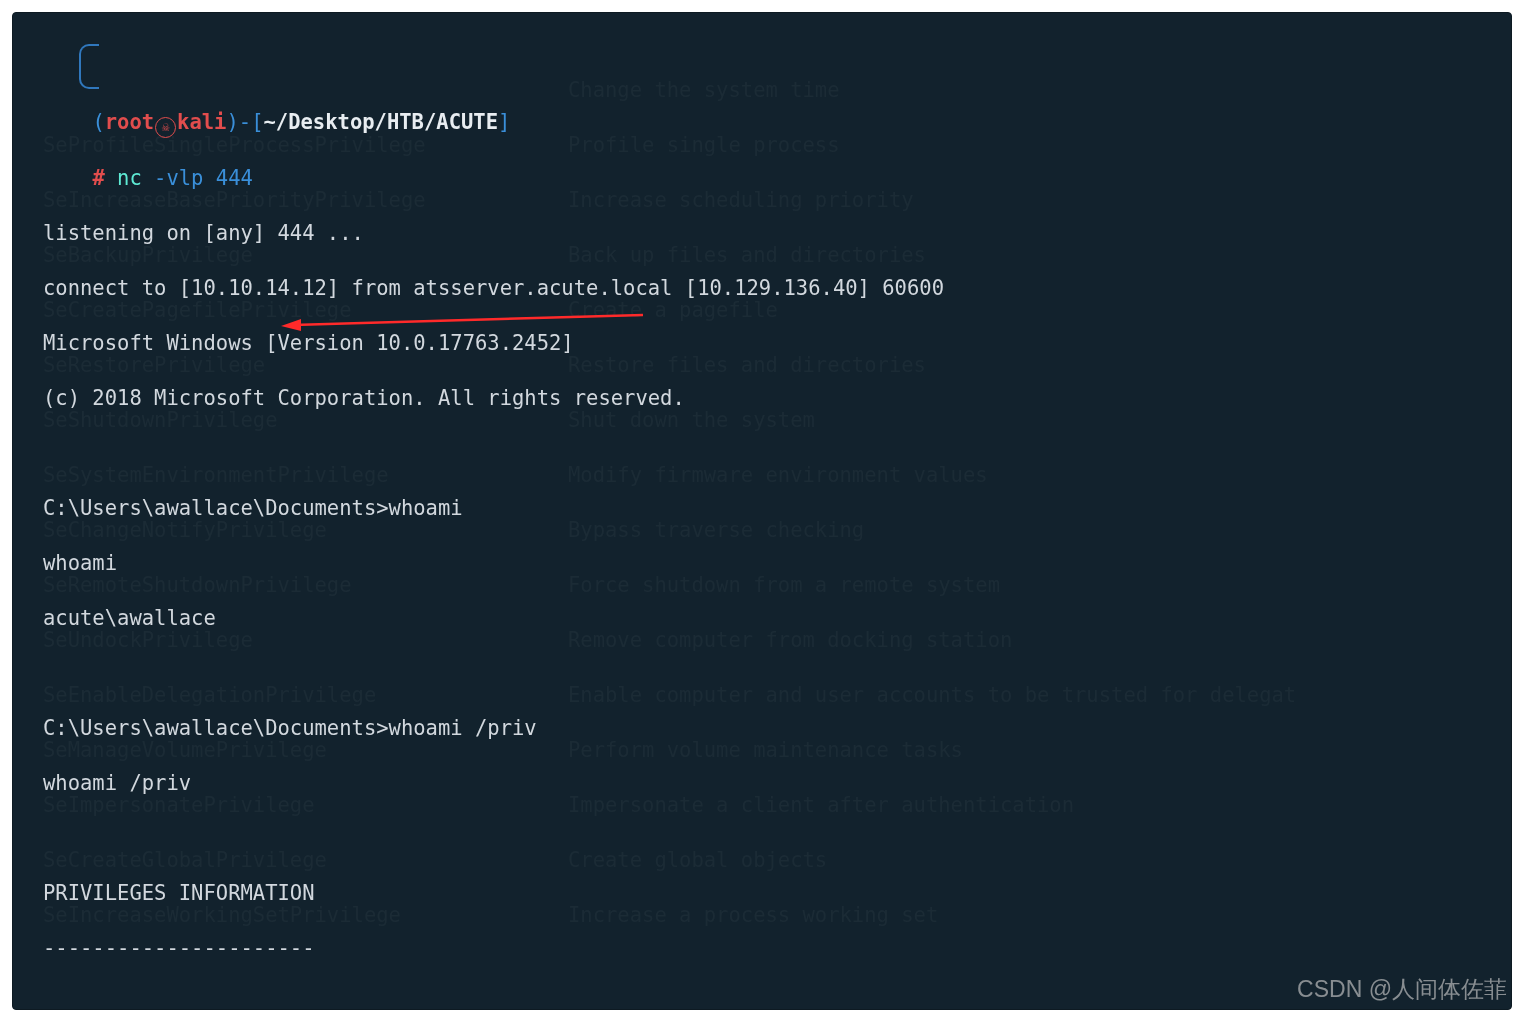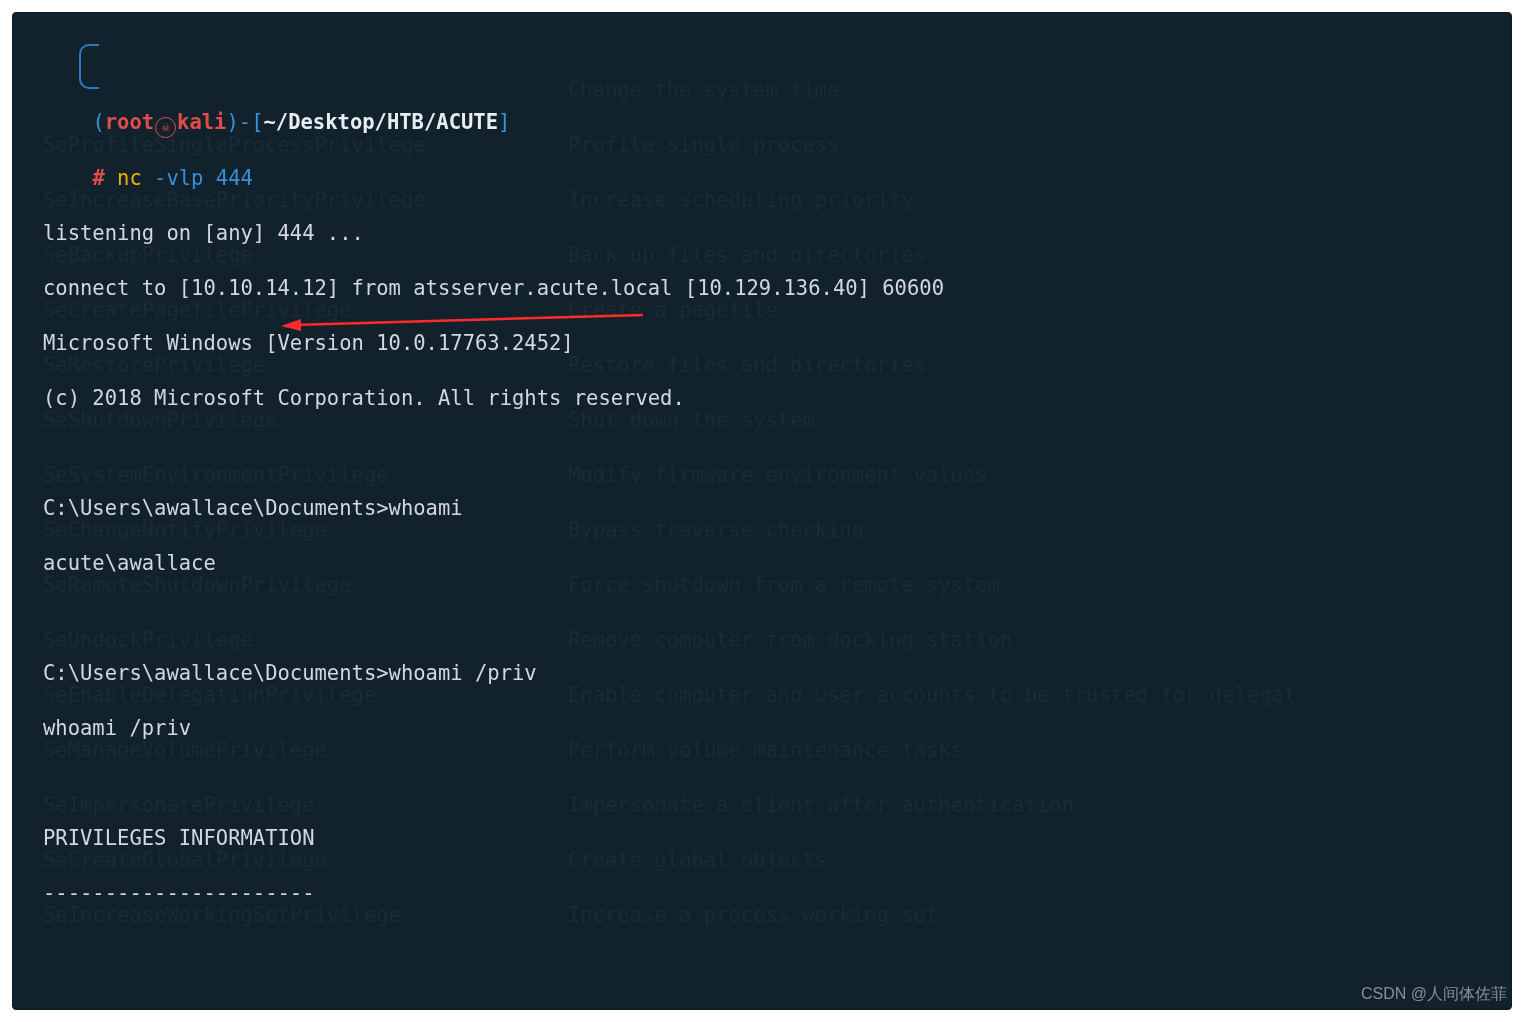--- a/index.html
+++ b/index.html
@@ -64,21 +64,21 @@
     top:54px;
     width:18px;
     height:20px;
     border-left:2px solid #3078bd;
     border-bottom:2px solid #3078bd;
     border-bottom-left-radius:10px;
   }
   .c-blue  { color:#3a8fd9; }
   .c-red   { color:#e14d4d; font-weight:bold; }
   .c-white { color:#e8edf1; font-weight:bold; }
-  .c-green { color:#eab308; }
+  .c-green { color:#5eead4; }
   .skull {
     display:inline-block;
     width:19px;height:19px;
     border:1.5px solid #e14d4d;
     border-radius:50%;
     font-size:13px;
     line-height:18px;
     text-align:center;
     color:#e14d4d;
     vertical-align:-2px;
@@ -90,21 +90,21 @@
     top:300px;
     width:362px;
     height:18px;
     pointer-events:none;
   }
   .watermark {
     position:absolute;
     right:4px;
     bottom:4px;
     font-family:"Helvetica Neue",Arial,sans-serif;
-    font-size:16px;
+    font-size:23px;
     color:rgba(200,200,200,0.65);
   }
 </style>
 </head>
 <body>
 
 <div class="frame">
   <div class="terminal-window">
 
     <div class="bg-layer">
@@ -145,20 +145,21 @@
 
     <div class="fg-layer">
 <div>    <span class="c-blue">(</span><span class="c-red">root</span><span class="skull">☠</span><span class="c-red">kali</span><span class="c-blue">)-</span><span class="c-blue">[</span><span class="c-white">~/Desktop/HTB/ACUTE</span><span class="c-blue">]</span></div>
 <div>    <span class="c-red">#</span> <span class="c-green">nc</span> <span class="c-blue">-vlp 444</span></div>
 <div>listening on [any] 444 ...</div>
 <div>connect to [10.10.14.12] from atsserver.acute.local [10.129.136.40] 60600</div>
 <div>Microsoft Windows [Version 10.0.17763.2452]</div>
 <div>(c) 2018 Microsoft Corporation. All rights reserved.</div>
 <div>&nbsp;</div>
 <div>C:\Users\awallace\Documents&gt;whoami</div>
+<div>whoami</div>
 <div>acute\awallace</div>
 <div>&nbsp;</div>
 <div>C:\Users\awallace\Documents&gt;whoami /priv</div>
 <div>whoami /priv</div>
 <div>&nbsp;</div>
 <div>PRIVILEGES INFORMATION</div>
 <div>----------------------</div>
 <div>&nbsp;</div>
 
 

